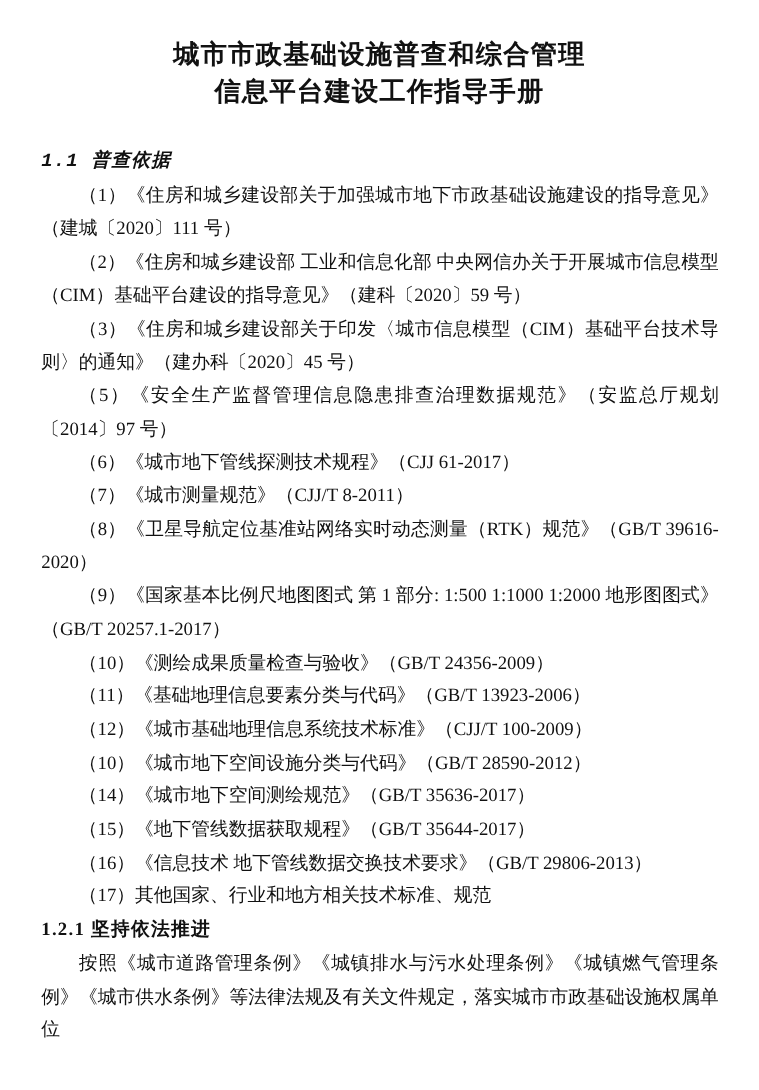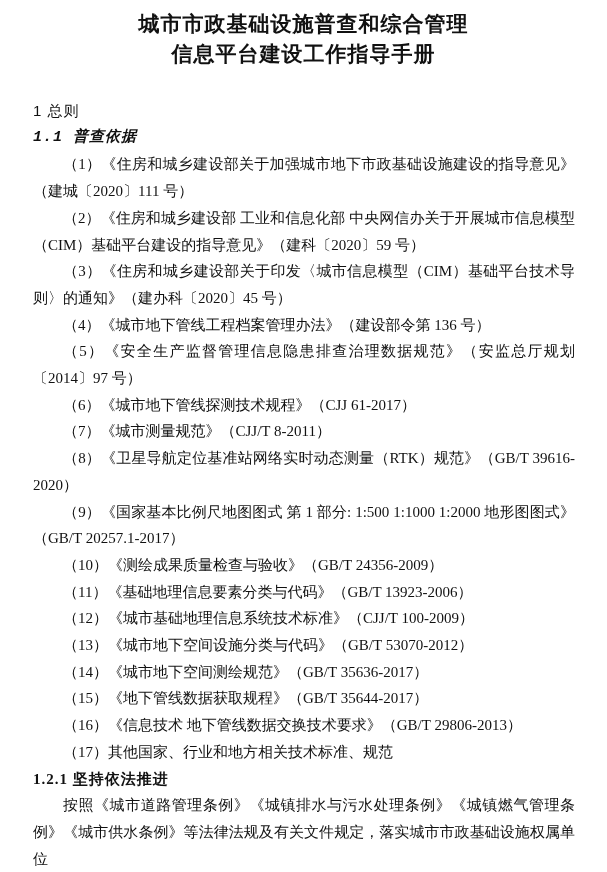--- a/index.html
+++ b/index.html
@@ -12,21 +12,21 @@
     width: 607px;
     height: 872px;
     background: #ffffff;
     color: #111111;
     font-family: "Liberation Serif", "DejaVu Serif", serif;
     overflow: hidden;
     box-sizing: border-box;
   }
   .doc-title {
     margin: 0;
-    padding-top: 9px;
+    padding-top: 28px;
     text-align: center;
     font-size: 21px;
     line-height: 30px;
     font-weight: bold;
     letter-spacing: 1px;
   }
   .doc-title .title-line {
     display: block;
   }
   .content {
@@ -62,36 +62,34 @@
 <body>
 
 <div class="page">
 
   <h1 class="doc-title">
     <span class="title-line">城市市政基础设施普查和综合管理</span>
     <span class="title-line">信息平台建设工作指导手册</span>
   </h1>
 
   <div class="content">
-    <p class="h-chapter">1 总则</p>
     <p class="h-section">1.1 普查依据</p>
 
     <p class="ref-item">（1）《住房和城乡建设部关于加强城市地下市政基础设施建设的指导意见》（建城〔2020〕111 号）</p>
     <p class="ref-item">（2）《住房和城乡建设部 工业和信息化部 中央网信办关于开展城市信息模型（CIM）基础平台建设的指导意见》（建科〔2020〕59 号）</p>
     <p class="ref-item">（3）《住房和城乡建设部关于印发〈城市信息模型（CIM）基础平台技术导则〉的通知》（建办科〔2020〕45 号）</p>
-    <p class="ref-item">（4）《城市地下管线工程档案管理办法》（建设部令第 136 号）</p>
     <p class="ref-item">（5）《安全生产监督管理信息隐患排查治理数据规范》（安监总厅规划〔2014〕97 号）</p>
     <p class="ref-item">（6）《城市地下管线探测技术规程》（CJJ 61-2017）</p>
     <p class="ref-item">（7）《城市测量规范》（CJJ/T 8-2011）</p>
     <p class="ref-item">（8）《卫星导航定位基准站网络实时动态测量（RTK）规范》（GB/T 39616-2020）</p>
     <p class="ref-item">（9）《国家基本比例尺地图图式 第 1 部分: 1:500 1:1000 1:2000 地形图图式》（GB/T 20257.1-2017）</p>
     <p class="ref-item">（10）《测绘成果质量检查与验收》（GB/T 24356-2009）</p>
     <p class="ref-item">（11）《基础地理信息要素分类与代码》（GB/T 13923-2006）</p>
     <p class="ref-item">（12）《城市基础地理信息系统技术标准》（CJJ/T 100-2009）</p>
-    <p class="ref-item">（13）《城市地下空间设施分类与代码》（GB/T 53070-2012）</p>
+    <p class="ref-item">（10）《城市地下空间设施分类与代码》（GB/T 28590-2012）</p>
     <p class="ref-item">（14）《城市地下空间测绘规范》（GB/T 35636-2017）</p>
     <p class="ref-item">（15）《地下管线数据获取规程》（GB/T 35644-2017）</p>
     <p class="ref-item">（16）《信息技术 地下管线数据交换技术要求》（GB/T 29806-2013）</p>
     <p class="ref-item">（17）其他国家、行业和地方相关技术标准、规范</p>
 
     <p class="h-subsection">1.2.1 坚持依法推进</p>
     <p class="body-para">按照《城市道路管理条例》《城镇排水与污水处理条例》《城镇燃气管理条例》《城市供水条例》等法律法规及有关文件规定，落实城市市政基础设施权属单位</p>
   </div>
 
 </div>

